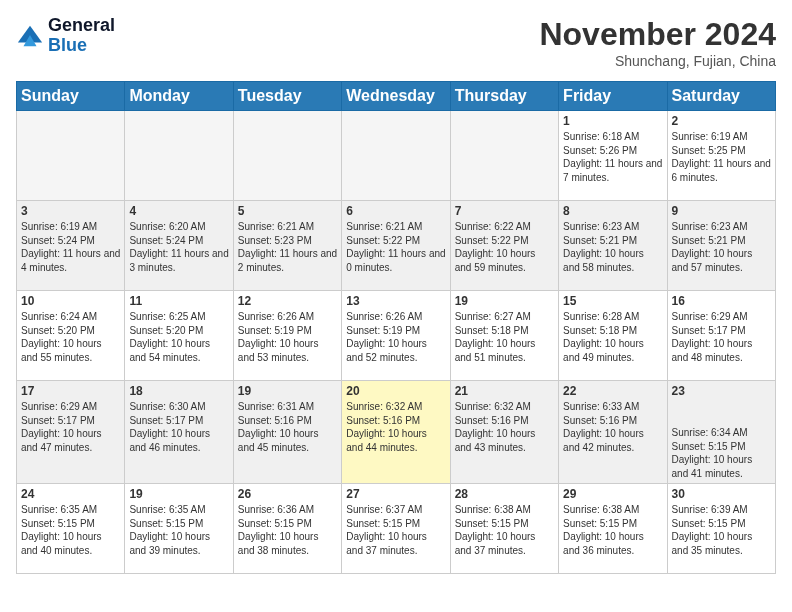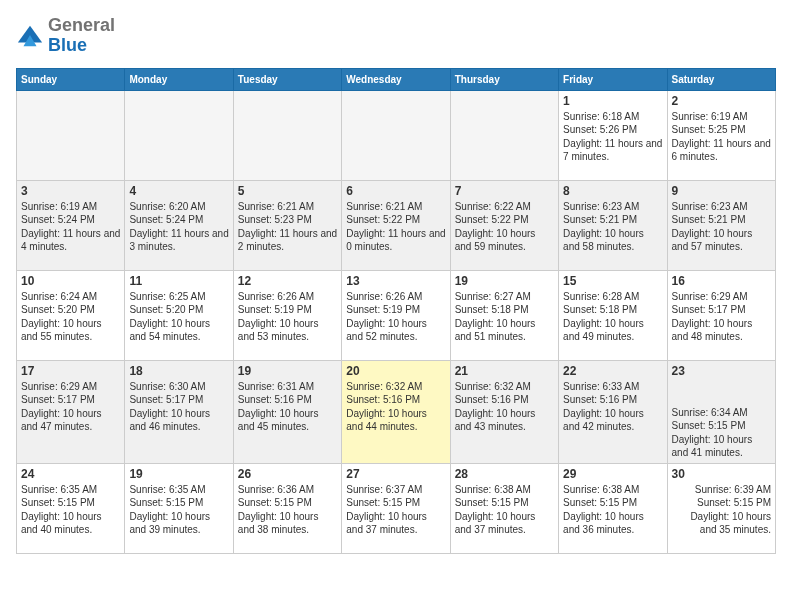--- a/index.html
+++ b/index.html
@@ -25,21 +25,21 @@
       gap: 4px;
     }
     .logo-text {
       display: flex;
       flex-direction: column;
       line-height: 1.1;
     }
     .logo-general {
       font-size: 18px;
       font-weight: bold;
-      color: #737373;
+      color: #0f172a;
     }
     .logo-blue {
       font-size: 18px;
       font-weight: bold;
       color: #1a6fb5;
     }
     .logo-icon {
       width: 28px;
       height: 28px;
     }
@@ -56,21 +56,21 @@
       color: #555;
     }
     .calendar {
       width: 100%;
       border-collapse: collapse;
       table-layout: fixed;
     }
     .calendar th {
       background: #2a7ab5;
       color: #fff;
-      font-size: 10px;
+      font-size: 16px;
       font-weight: bold;
       padding: 5px 4px;
       text-align: left;
       border: 1px solid #1a6aa5;
     }
     .calendar td {
       border: 1px solid #ccc;
       vertical-align: top;
       padding: 3px 4px;
       height: 90px;
@@ -104,20 +104,24 @@
     <div class="logo">
       <svg class="logo-icon" viewBox="0 0 30 30" xmlns="http://www.w3.org/2000/svg">
         <polygon points="2,22 15,4 28,22" fill="#1a6fb5"></polygon>
         <polygon points="8,26 22,26 15,14" fill="#3399dd"></polygon>
       </svg>
       <div class="logo-text">
         <span class="logo-general">General</span>
         <span class="logo-blue">Blue</span>
       </div>
     </div>
+    <div class="title-section">
+      <div class="month-title">November 2024</div>
+      <div class="location">Shunchang, Fujian, China</div>
+    </div>
   </div>
 
   <table class="calendar">
     <thead>
       <tr>
       <th>Sunday</th>
           <th>Monday</th>
           <th>Tuesday</th>
           <th>Wednesday</th>
           <th>Thursday</th>
@@ -309,20 +313,20 @@
 Daylight: 10 hours and 37 minutes.</div>
           </td>
           <td>
             <span class="day-number">29</span>
             <div class="day-info" style="white-space: pre-line;">Sunrise: 6:38 AM
 Sunset: 5:15 PM
 Daylight: 10 hours and 36 minutes.</div>
           </td>
           <td>
             <span class="day-number">30</span>
-            <div class="day-info" style="white-space: pre-line; text-align: right;">Sunrise: 6:39 AM
+            <div class="day-info" style="white-space: pre-line;">Sunrise: 6:39 AM
 Sunset: 5:15 PM
 Daylight: 10 hours and 35 minutes.</div>
           </td>
         </tr>
       </tbody>
   </table>
 </div>
 
 </body></html>

